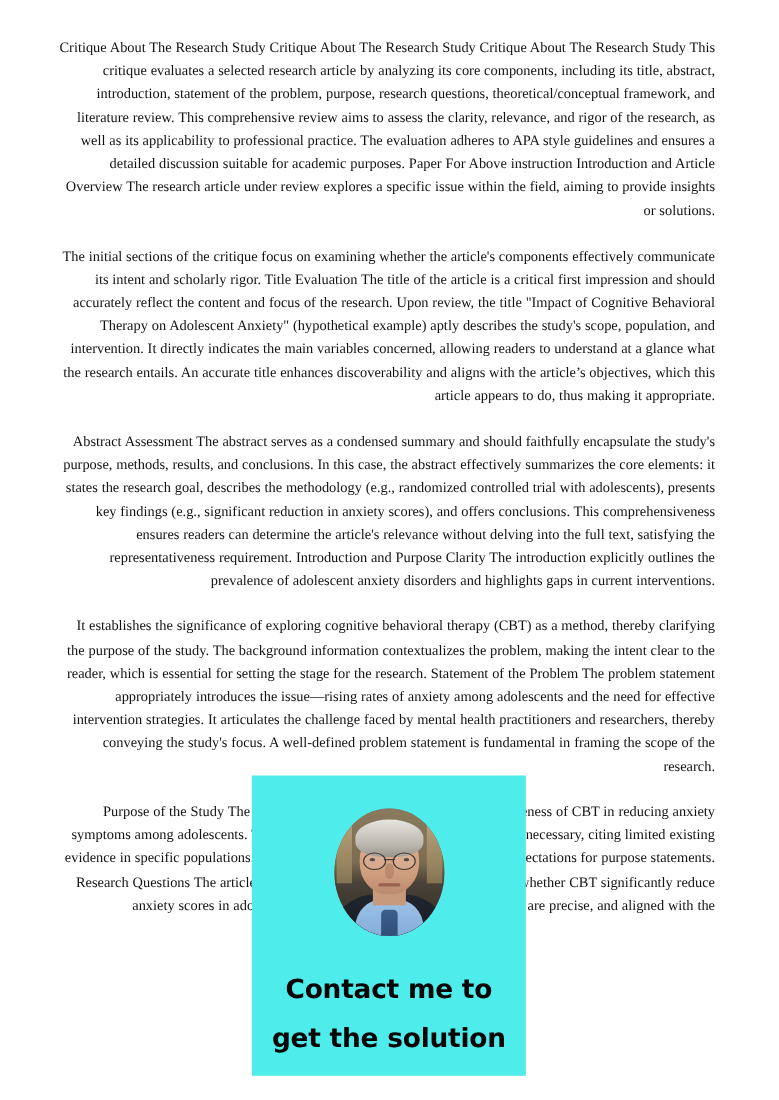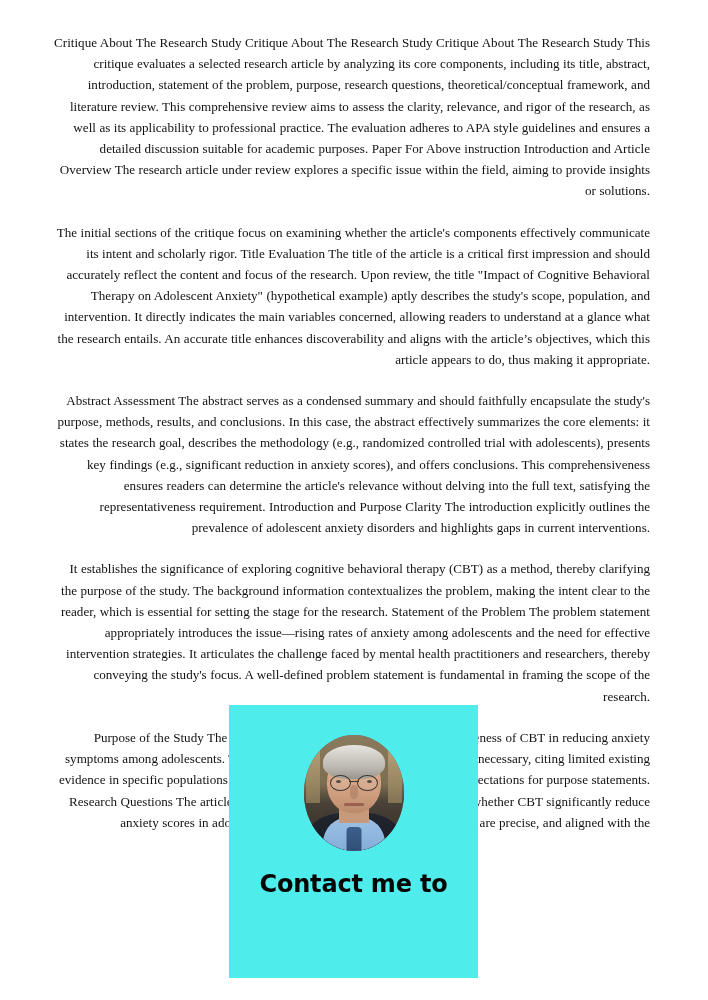--- a/index.html
+++ b/index.html
@@ -180,21 +180,21 @@
 <div id="page">
 
   <div class="doc-body">
     <p class="para">Critique About The Research Study Critique About The Research Study Critique About The Research Study This critique evaluates a selected research article by analyzing its core components, including its title, abstract, introduction, statement of the problem, purpose, research questions, theoretical/conceptual framework, and literature review. This comprehensive review aims to assess the clarity, relevance, and rigor of the research, as well as its applicability to professional practice. The evaluation adheres to APA style guidelines and ensures a detailed discussion suitable for academic purposes. Paper For Above instruction Introduction and Article Overview The research article under review explores a specific issue within the field, aiming to provide insights or solutions.</p>
     <p class="para">The initial sections of the critique focus on examining whether the article's components effectively communicate its intent and scholarly rigor. Title Evaluation The title of the article is a critical first impression and should accurately reflect the content and focus of the research. Upon review, the title "Impact of Cognitive Behavioral Therapy on Adolescent Anxiety" (hypothetical example) aptly describes the study's scope, population, and intervention. It directly indicates the main variables concerned, allowing readers to understand at a glance what the research entails. An accurate title enhances discoverability and aligns with the article’s objectives, which this article appears to do, thus making it appropriate.</p>
     <p class="para">Abstract Assessment The abstract serves as a condensed summary and should faithfully encapsulate the study's purpose, methods, results, and conclusions. In this case, the abstract effectively summarizes the core elements: it states the research goal, describes the methodology (e.g., randomized controlled trial with adolescents), presents key findings (e.g., significant reduction in anxiety scores), and offers conclusions. This comprehensiveness ensures readers can determine the article's relevance without delving into the full text, satisfying the representativeness requirement. Introduction and Purpose Clarity The introduction explicitly outlines the prevalence of adolescent anxiety disorders and highlights gaps in current interventions.</p>
     <p class="para">It establishes the significance of exploring cognitive behavioral therapy (CBT) as a method, thereby clarifying the purpose of the study. The background information contextualizes the problem, making the intent clear to the reader, which is essential for setting the stage for the research. Statement of the Problem The problem statement appropriately introduces the issue—rising rates of anxiety among adolescents and the need for effective intervention strategies. It articulates the challenge faced by mental health practitioners and researchers, thereby conveying the study's focus. A well-defined problem statement is fundamental in framing the scope of the research.</p>
     <p class="para">Purpose of the Study The purpose of the study is to evaluate the effectiveness of CBT in reducing anxiety symptoms among adolescents. The authors clearly justify why this research is necessary, citing limited existing evidence in specific populations. This clarity aligns with standard scholarly expectations for purpose statements. Research Questions The article presents specific research questions, such as whether CBT significantly reduce anxiety scores in adolescents compared to placebo. These questions are precise, and aligned with the</p>
   </div>
 
-  <div class="contact-overlay" style="background: rgb(79, 236, 236);">
+  <div class="contact-overlay" style="background: rgb(79, 236, 236); gap: 15px;">
 
     <div class="portrait">
       <div class="bg-wall"></div>
       <div class="bg-frame-l"></div>
       <div class="bg-frame-r"></div>
       <div class="shoulders"></div>
       <div class="shirt"></div>
       <div class="tie"></div>
       <div class="neck"></div>
       <div class="face"></div>
@@ -204,16 +204,17 @@
       <div class="glasses">
         <i class="l"></i>
         <i class="r"></i>
         <b></b>
       </div>
       <div class="nose"></div>
       <div class="mouth"></div>
     </div>
 
     <div class="contact-line first">Contact me to</div>
+    <div class="contact-line">get the solution</div>
 
   </div>
 
 </div>
 
 </body></html>

